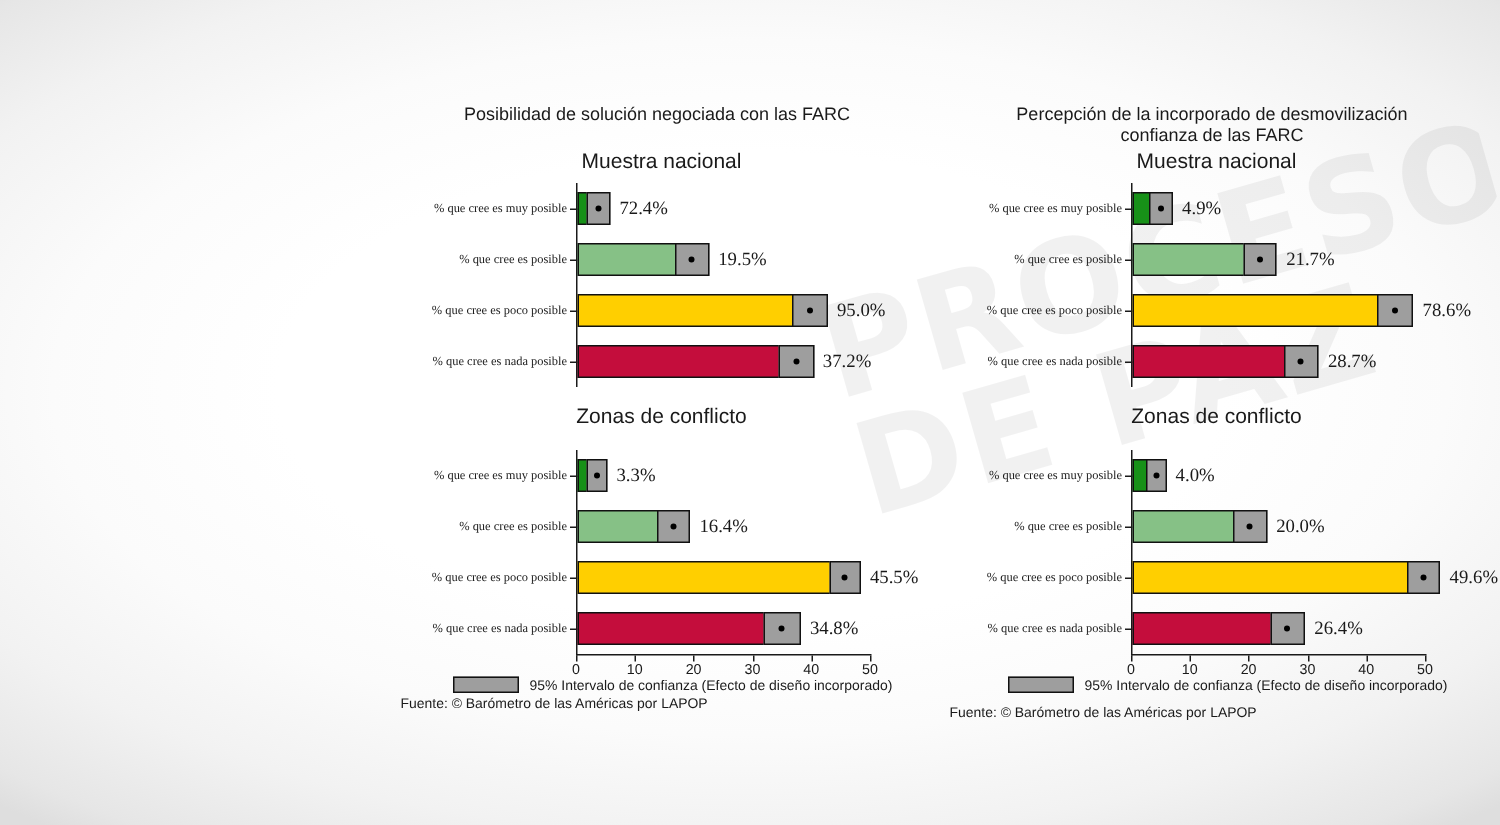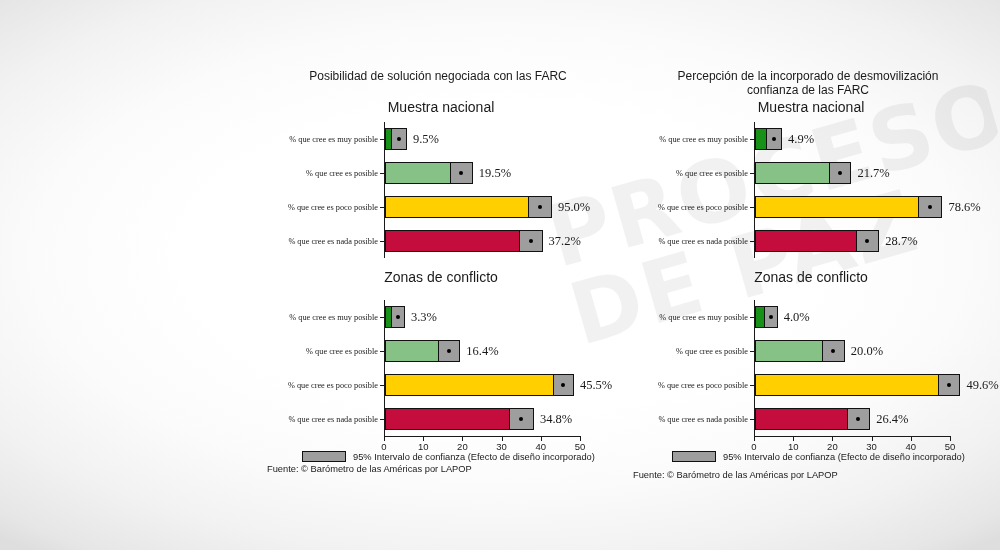--- a/index.html
+++ b/index.html
@@ -200,21 +200,21 @@
       <div class="plot" style="top: 122px; height: 136px;">
         <div class="row">
           <div class="tick-mark"></div>
           <div class="cat-label">% que cree es muy posible</div>
           <div class="bar-wrap" style="width: 196px;">
             <div class="bar" style="width: 14.112px; background: rgb(23, 145, 24);"></div>
             <div class="ci" style="left: 6.272px; width: 15.68px;">
               <div class="dot"></div>
             </div>
           </div>
-          <div class="value-label" style="left: 27.952px;">9.5%</div>
+          <div class="value-label" style="left: 27.952px;">72.4%</div>
         </div>
         <div class="row">
           <div class="tick-mark"></div>
           <div class="cat-label">% que cree es posible</div>
           <div class="bar-wrap" style="width: 196px;">
             <div class="bar" style="width: 76.44px; background: rgb(134, 193, 134);"></div>
             <div class="ci" style="left: 65.072px; width: 22.736px;">
               <div class="dot"></div>
             </div>
           </div>

